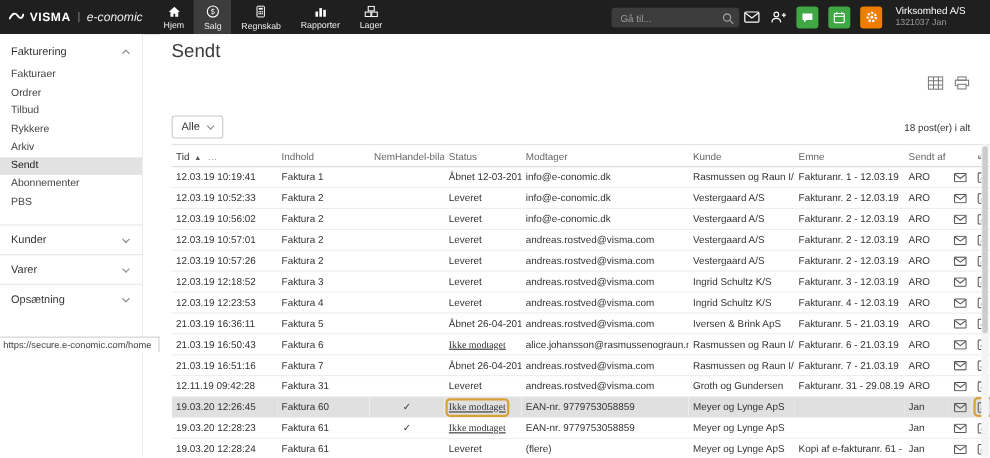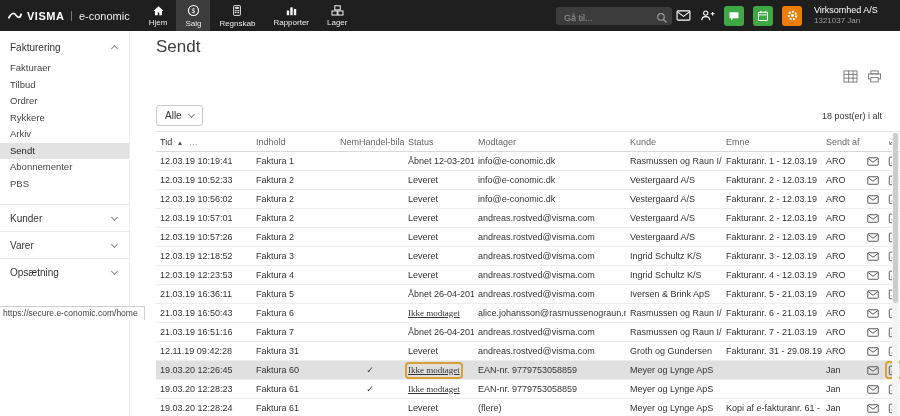--- a/index.html
+++ b/index.html
@@ -7,21 +7,21 @@
     font-family:"Liberation Sans","DejaVu Sans",sans-serif; }
   :root { --annot:#d8a137; --green:#3fa845; --orange:#f07d00; }
 
   .app { position:relative; width:900px; height:320px; }
 
   
   .topbar { height:31px; background:#1f1f1f; display:flex; align-items:center; color:#fff; }
   .brand { display:flex; align-items:center; gap:5px; padding:0 10px 0 8px; height:100%; cursor:pointer; }
   .brand-visma { font-size:11px; font-weight:bold; letter-spacing:.5px; }
   .brand-div { color:#8a8a8a; font-size:10px; margin:0 1px; }
-  .brand-prod { font-size:11px; color:#ededed; }
+  .brand-prod { font-size:11px; color:#ededed;font-style:italic; }
   .mainnav { display:flex; height:100%; }
   .nav-item { display:flex; flex-direction:column; align-items:center; justify-content:center;
     gap:2px; padding:0 9px; font-size:8px; color:#ececec; cursor:pointer; }
   .nav-item.active { background:#3d3d3d; }
   .nav-item svg { display:block; }
   .search { position:relative; width:116px; height:18px; background:#3c3c3c; border-radius:3px;
     margin-left:auto; margin-right:4px; }
   .search input { width:100%; height:100%; background:transparent; border:none; outline:none;
     color:#ccc; font-size:9px; padding:0 18px 0 8px; font-family:inherit; }
   .search input::placeholder { color:#9a9a9a; }
@@ -214,22 +214,22 @@
   </header>
 
   <div class="content">
 
     <aside class="sidebar">
       <div class="sec-head">
         <span>Fakturering</span>
         <span class="chev up"></span>
       </div>
       <div class="side-item">Fakturaer</div>
+      <div class="side-item">Ordrer</div>
       <div class="side-item">Tilbud</div>
-      <div class="side-item">Ordrer</div>
       <div class="side-item">Rykkere</div>
       <div class="side-item">Arkiv</div>
       <div class="side-item active">Sendt</div>
       <div class="side-item">Abonnementer</div>
       <div class="side-item">PBS</div>
       <div class="side-gap"></div>
       <div class="sec-head bordered">
         <span>Kunder</span>
         <span class="chev down"></span>
       </div>

